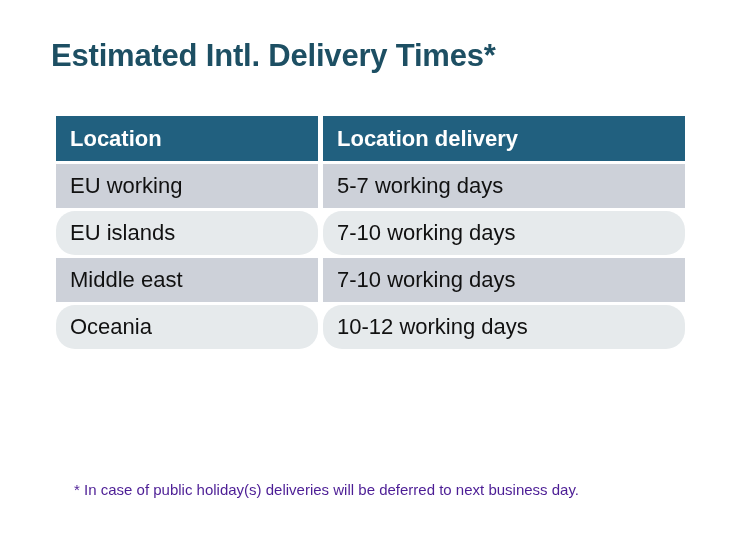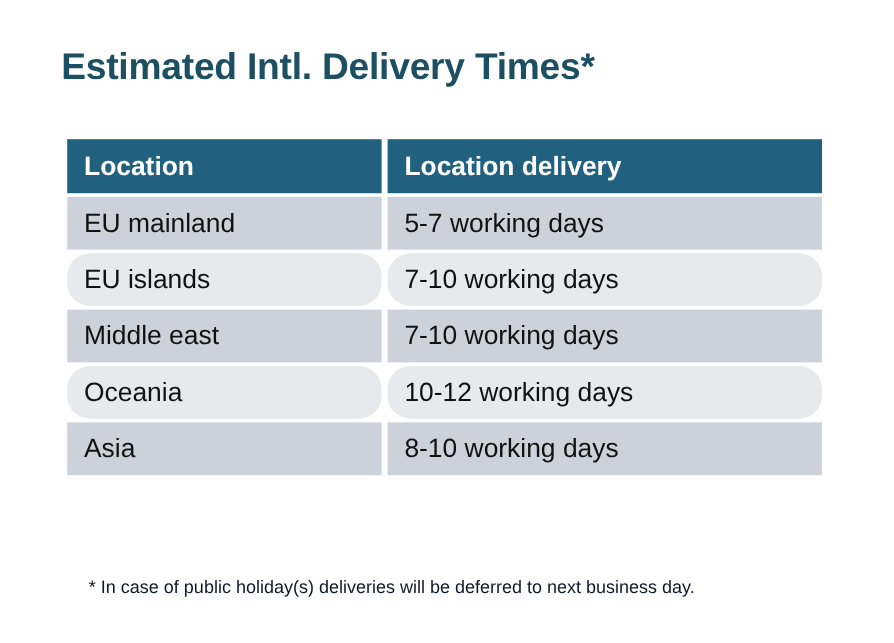--- a/index.html
+++ b/index.html
@@ -65,21 +65,21 @@
   }
   .delivery-table tbody tr.row-even td {
     background: #e6eaec;
     border-radius: 19px;
   }
   .footnote {
     position: absolute;
     left: 74px;
     top: 481px;
     font-size: 15px;
-    color: #0f172a;
+    color: #4c1d95;
     white-space: nowrap;
   }
 </style>
 </head>
 <body>
 
 <div class="page">
 
   <div class="page-title">Estimated Intl. Delivery Times*</div>
 
@@ -89,37 +89,33 @@
       <col class="col-estimate">
     </colgroup>
     <thead>
       <tr>
         <th>Location</th>
         <th>Location delivery</th>
       </tr>
     </thead>
     <tbody>
       <tr class="row-odd">
-        <td>EU mainland</td>
+        <td>EU working</td>
         <td>5-7 working days</td>
       </tr>
       <tr class="row-even">
         <td>EU islands</td>
         <td>7-10 working days</td>
       </tr>
       <tr class="row-odd">
         <td>Middle east</td>
         <td>7-10 working days</td>
       </tr>
       <tr class="row-even">
         <td>Oceania</td>
         <td>10-12 working days</td>
       </tr>
-      <tr class="row-odd">
-        <td>Asia</td>
-        <td>8-10 working days</td>
-      </tr>
     </tbody>
   </table>
 
   <div class="footnote">* In case of public holiday(s) deliveries will be deferred to next business day.</div>
 
 </div>
 
 </body></html>

